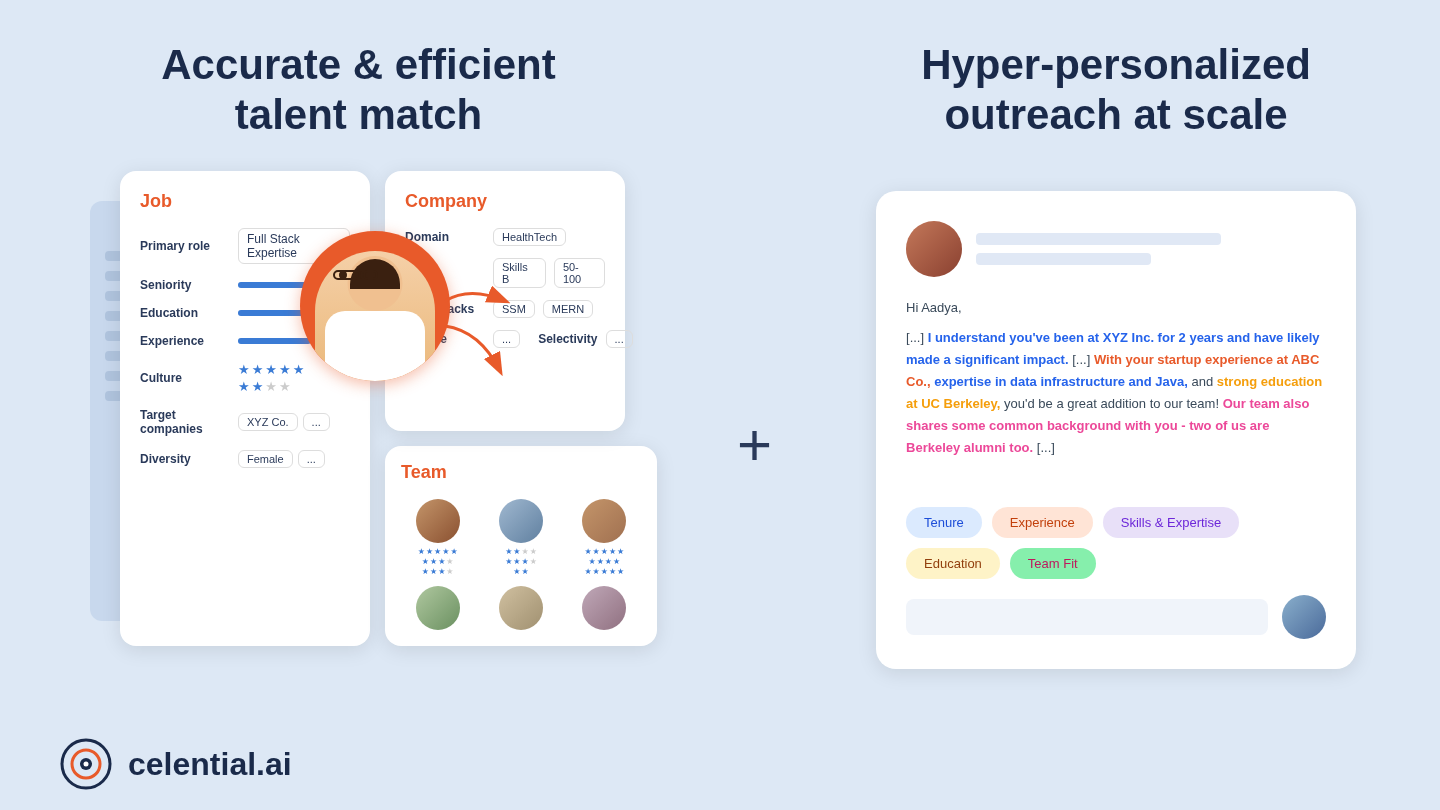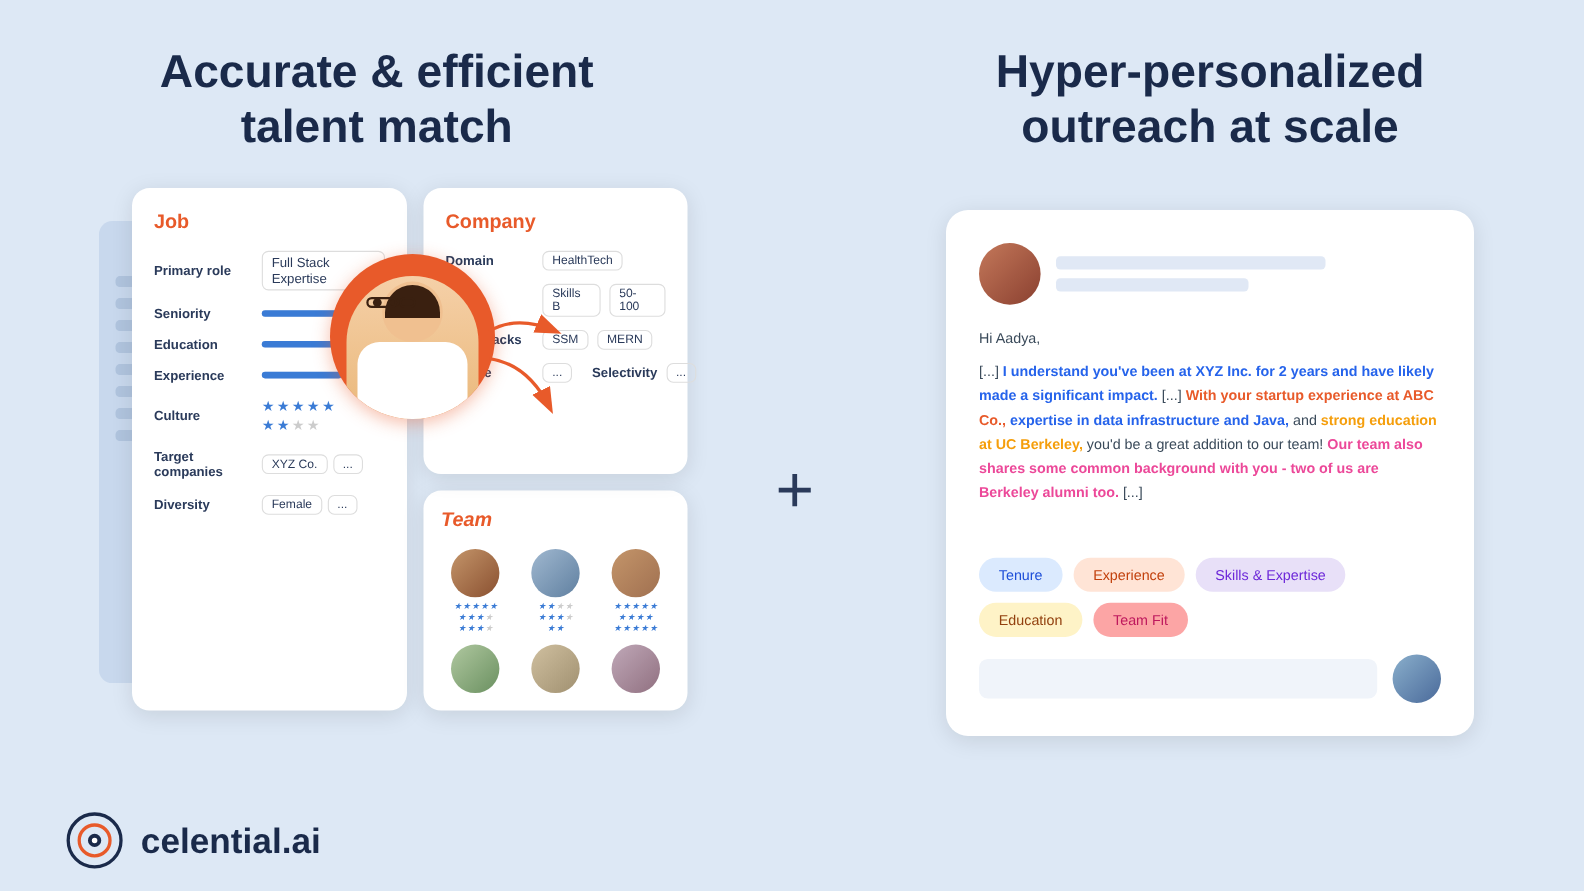--- a/index.html
+++ b/index.html
@@ -311,21 +311,21 @@
     .category-tag {
       border-radius: 20px;
       padding: 8px 18px;
       font-size: 13px;
       font-weight: 500;
     }
     .tag-blue { background: #dbeafe; color: #1d4ed8; }
     .tag-orange { background: #ffe4d6; color: #c2400c; }
     .tag-purple { background: #e8e0f8; color: #6d28d9; }
     .tag-yellow { background: #fef3c7; color: #92400e; }
-    .tag-pink { background: #fca5a5; color: #be185d; text-align: right; }
+    .tag-pink { background: #86efac; color: #be185d; text-align: right; }
 
     .outreach-footer {
       display: flex;
       align-items: center;
       gap: 14px;
       margin-top: 10px;
     }
     .reply-box {
       flex: 1;
       height: 36px;
@@ -481,21 +481,21 @@
             </div>
 
             <div class="company-row">
               <span class="company-label">Culture</span>
               <span class="tag">...</span>
               <span class="company-label" style="width:auto; margin-left:10px;">Selectivity</span>
               <span class="tag">...</span>
             </div>
           </div>
 
-          <div class="card" style="width:240px; padding:16px;font-style:italic;">
+          <div class="card" style="width:272px; padding:16px;">
             <div class="card-title">Team</div>
             <div class="team-members">
 
               <div class="team-member">
                 <div class="avatar-placeholder" style="background: linear-gradient(135deg,#c4956a,#8a5030);"></div>
                 <div class="member-stars">
                   <div class="member-star-row">
                       <span class="mstar">★</span>
                       <span class="mstar">★</span>
                       <span class="mstar">★</span>

